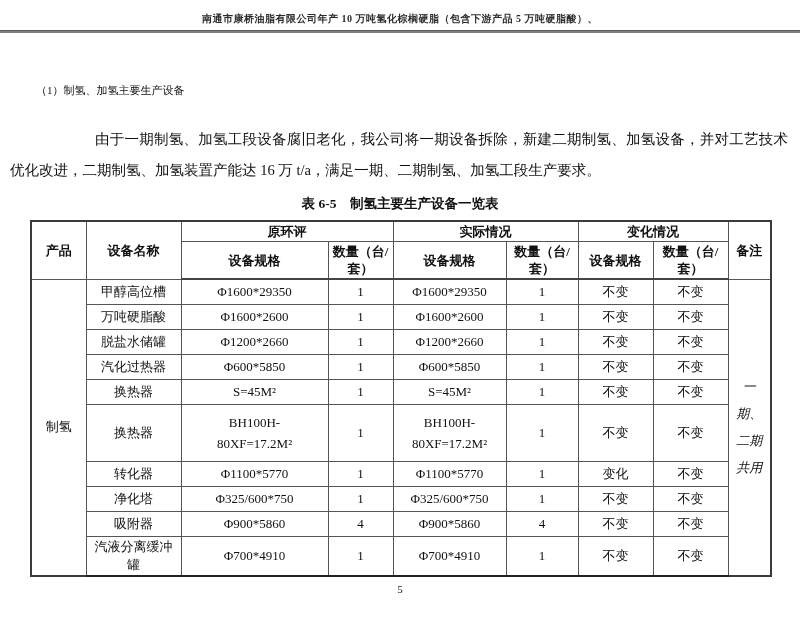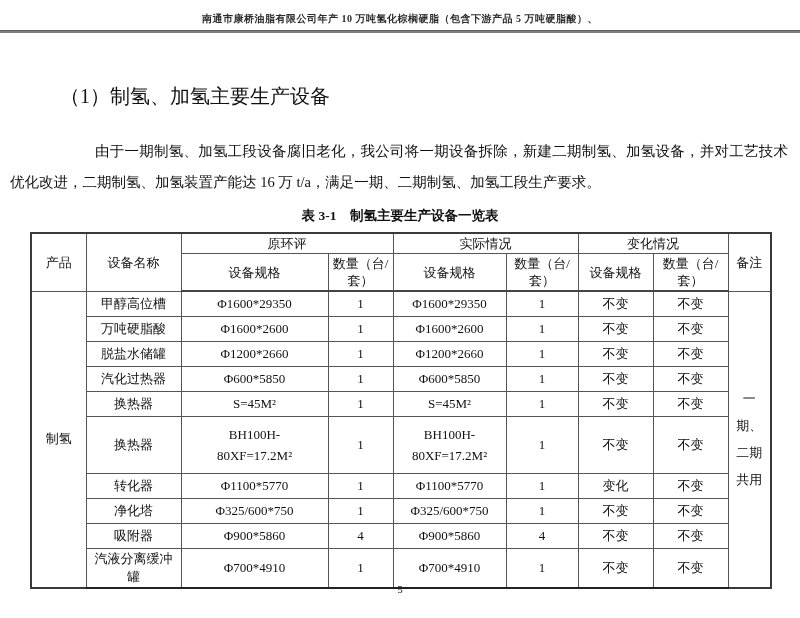--- a/index.html
+++ b/index.html
@@ -21,22 +21,22 @@
     letter-spacing:0.5px;
   }
   .header-rule{
     margin-top:3px;
     width:800px;height:3px;
     background:#7f7f7f;
     border-top:1px solid #5c5c5c;
     box-sizing:border-box;
   }
   .section-heading{
-    margin:50px 0 0 60px;
-    font-size:20px;
+    margin:50px 0 0 36px;
+    font-size:11px;
   }
   .body-paragraph{
     margin:26px 12px 0 10px;
     font-size:14.5px;
     line-height:31px;
     text-align:justify;
     text-indent:85px;
   }
   .table-title{
     margin-top:9px;
@@ -52,33 +52,34 @@
     border:2px solid #3a3a3a;
   }
   table.equip th, table.equip td{
     border:1px solid #555;
     text-align:center;
     vertical-align:middle;
     font-size:13px;
     padding:1px 2px;
     overflow:hidden;
   }
-  table.equip thead th{font-weight:normal;line-height:17px;}
+  table.equip thead th{font-weight:bold;line-height:17px;}
   table.equip thead tr.h1{height:18px;}
   table.equip thead tr.h2{height:33px;}
   table.equip thead tr.h2 th{border-bottom:2px solid #444;}
   table.equip tbody tr{height:25px;}
   table.equip tbody tr.tall{height:57px;}
   table.equip tbody tr:last-child td{border-bottom:2px solid #222;}
   td.spec{white-space:pre-line;line-height:21px;}
   td.product-cell{font-size:13px;}
   td.remark-cell{
     padding:0 6px;
     line-height:27px;
     font-size:13px;
+    font-style:italic;
   }
   .page-number{
     position:absolute;
     left:0;top:583px;
     width:800px;
     text-align:center;
     font-size:11px;
     color:#222;
   }
 </style>
@@ -89,21 +90,21 @@
 
   <div class="doc-header">
     <div>南通市康桥油脂有限公司年产 10 万吨氢化棕榈硬脂（包含下游产品 5 万吨硬脂酸）、</div>
   </div>
   <div class="header-rule"></div>
 
   <div class="section-heading">（1）制氢、加氢主要生产设备</div>
 
   <p class="body-paragraph">由于一期制氢、加氢工段设备腐旧老化，我公司将一期设备拆除，新建二期制氢、加氢设备，并对工艺技术优化改进，二期制氢、加氢装置产能达 16 万 t/a，满足一期、二期制氢、加氢工段生产要求。</p>
 
-  <div class="table-title">表 3-1　制氢主要生产设备一览表</div>
+  <div class="table-title">表 6-5　制氢主要生产设备一览表</div>
 
   <table class="equip">
     <colgroup>
       <col style="width:55px">
         <col style="width:95px">
         <col style="width:147px">
       <col style="width:65px">
         <col style="width:113px">
         <col style="width:72px">
       <col style="width:75px">

